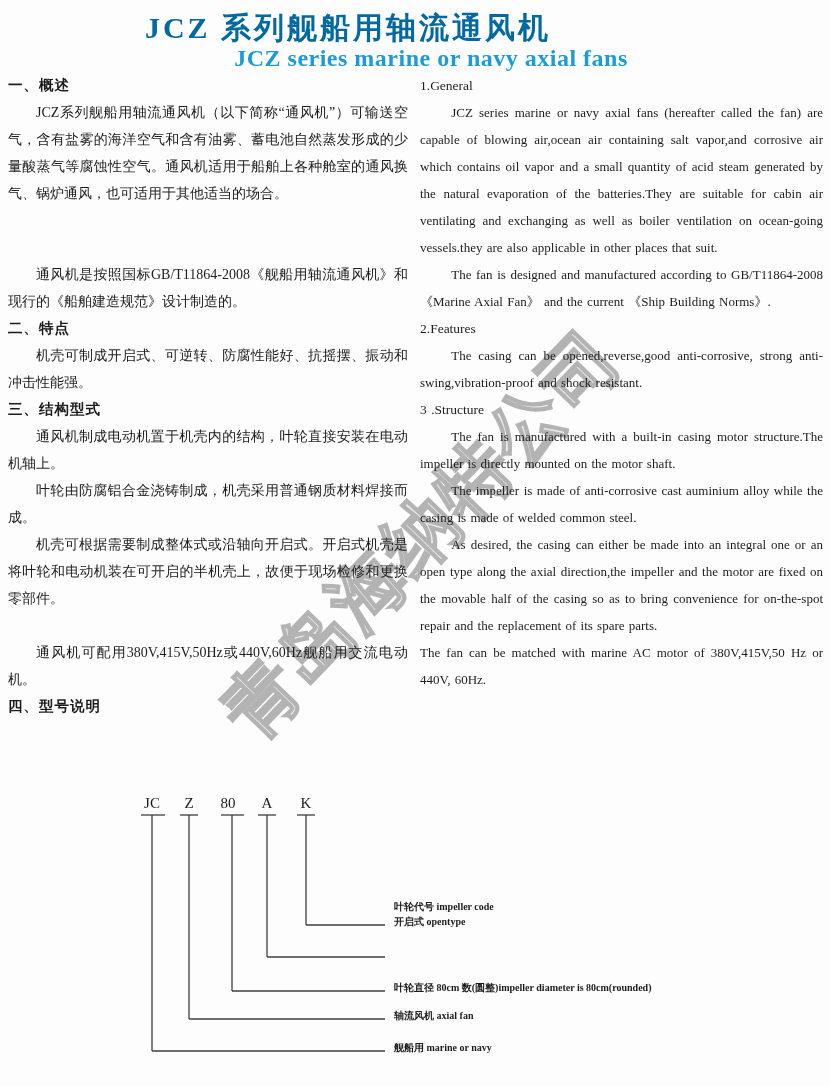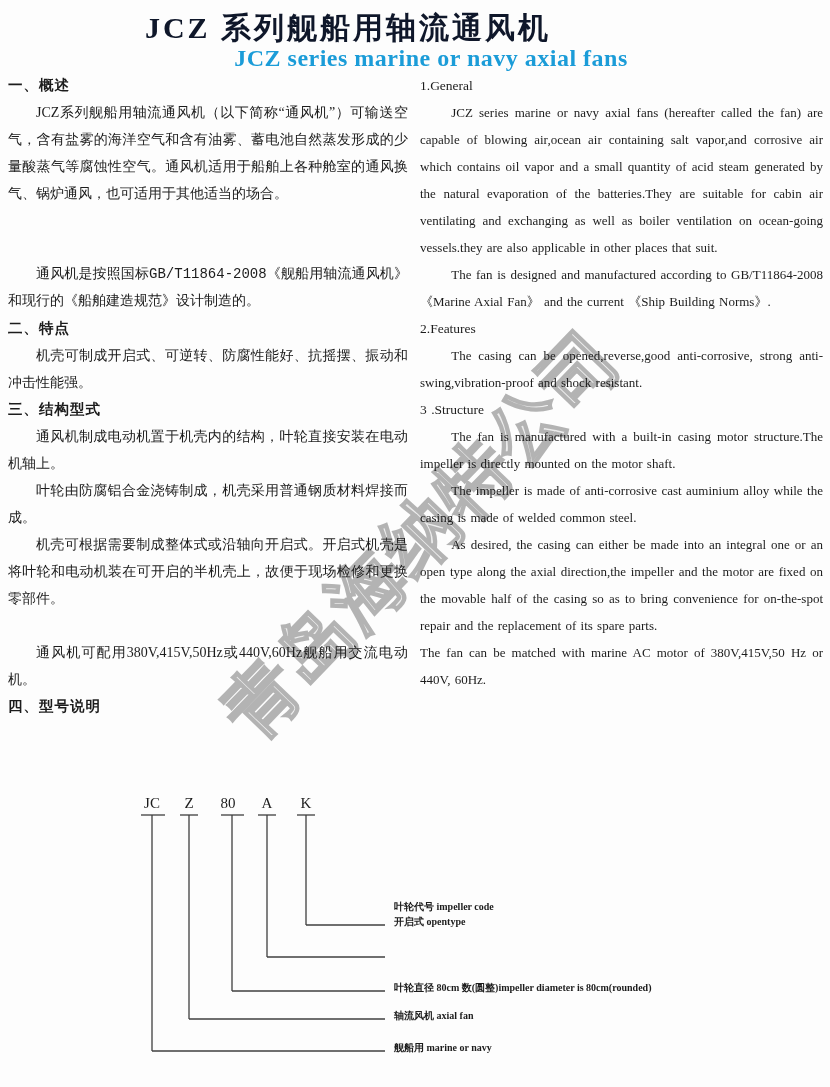--- a/index.html
+++ b/index.html
@@ -3,37 +3,37 @@
 <meta charset="utf-8">
 <style>
   html,body{margin:0;padding:0;background:#e8e8e8;}
   .page{
     position:relative;width:830px;height:1087px;background:#fdfdfd;
     overflow:hidden;font-family:"Liberation Serif","DejaVu Serif",serif;color:#1c1c1c;
   }
   
   .title-zh{
     position:absolute;left:0;top:8px;width:696px;text-align:center;
-    font-size:30px;font-weight:bold;letter-spacing:3px;color:#0f172a;
+    font-size:30px;font-weight:bold;letter-spacing:3px;color:#0369a1;
     font-family:"Liberation Serif","DejaVu Serif",serif;
   }
   .title-en{
     position:absolute;left:0;top:45px;width:830px;text-align:center;
     font-size:24px;font-weight:bold;color:#1b9cd8;letter-spacing:0.5px;margin-left:16px;
   }
   
   .col{position:absolute;top:72px;z-index:2;}
   .col-left{left:8px;width:400px;font-size:14px;line-height:27px;text-align:justify;}
   .col-right{left:420px;width:403px;font-size:13px;line-height:27px;text-align:justify;word-spacing:1px;}
   .col p,.col h3{margin:0;padding:0;}
   .col-left h3{font-size:14.5px;font-weight:bold;letter-spacing:1px;}
   .col-right h3{font-size:13.5px;font-weight:normal;}
   .col-left p{text-indent:2em;}
   .col-right .ind{text-indent:2.4em;}
-  .gap-lg{margin-top:54px !important;font-family:Liberation Mono, monospace;}
+  .gap-lg{margin-top:54px !important;}
   .gap-md{margin-top:27px !important;}
   
   .watermark{
     position:absolute;left:422px;top:535px;z-index:1;white-space:nowrap;
     transform:translate(-50%,-50%) rotate(-46deg);
     font-size:74px;font-weight:bold;letter-spacing:2px;
     font-family:"DejaVu Sans","Liberation Sans",sans-serif;
     color:#ececec;-webkit-text-stroke:2px #b0b0b0;opacity:.95;
     pointer-events:none;
   }

